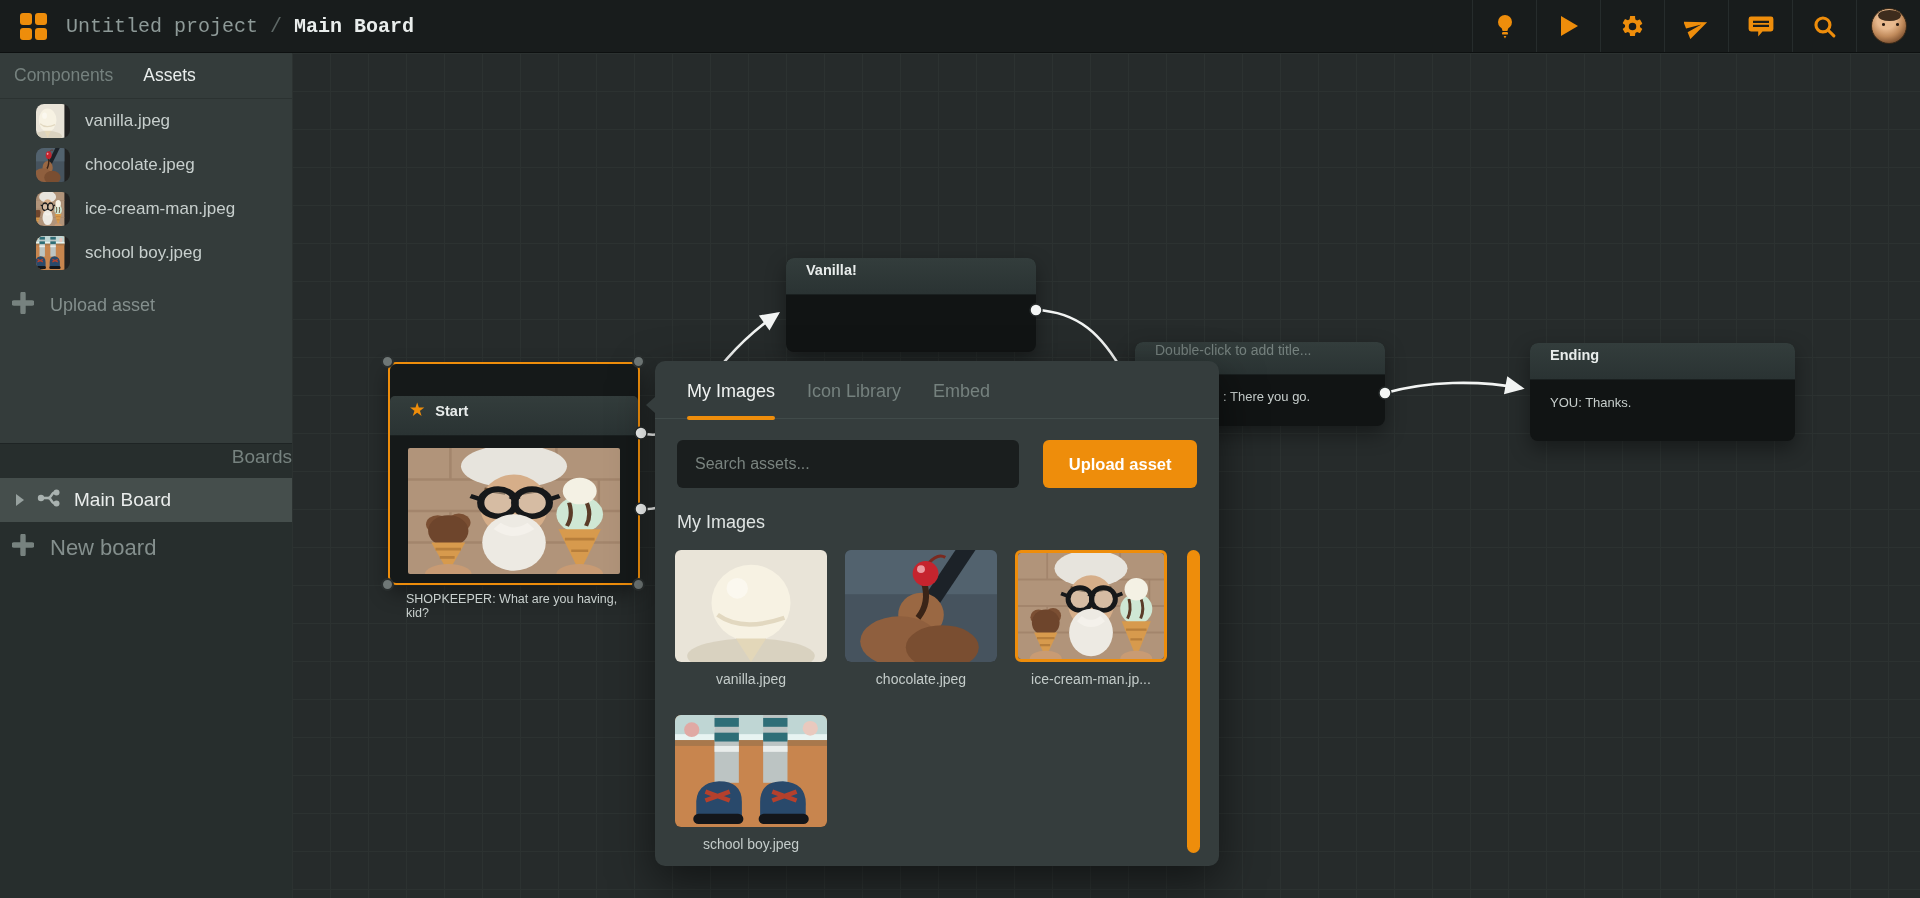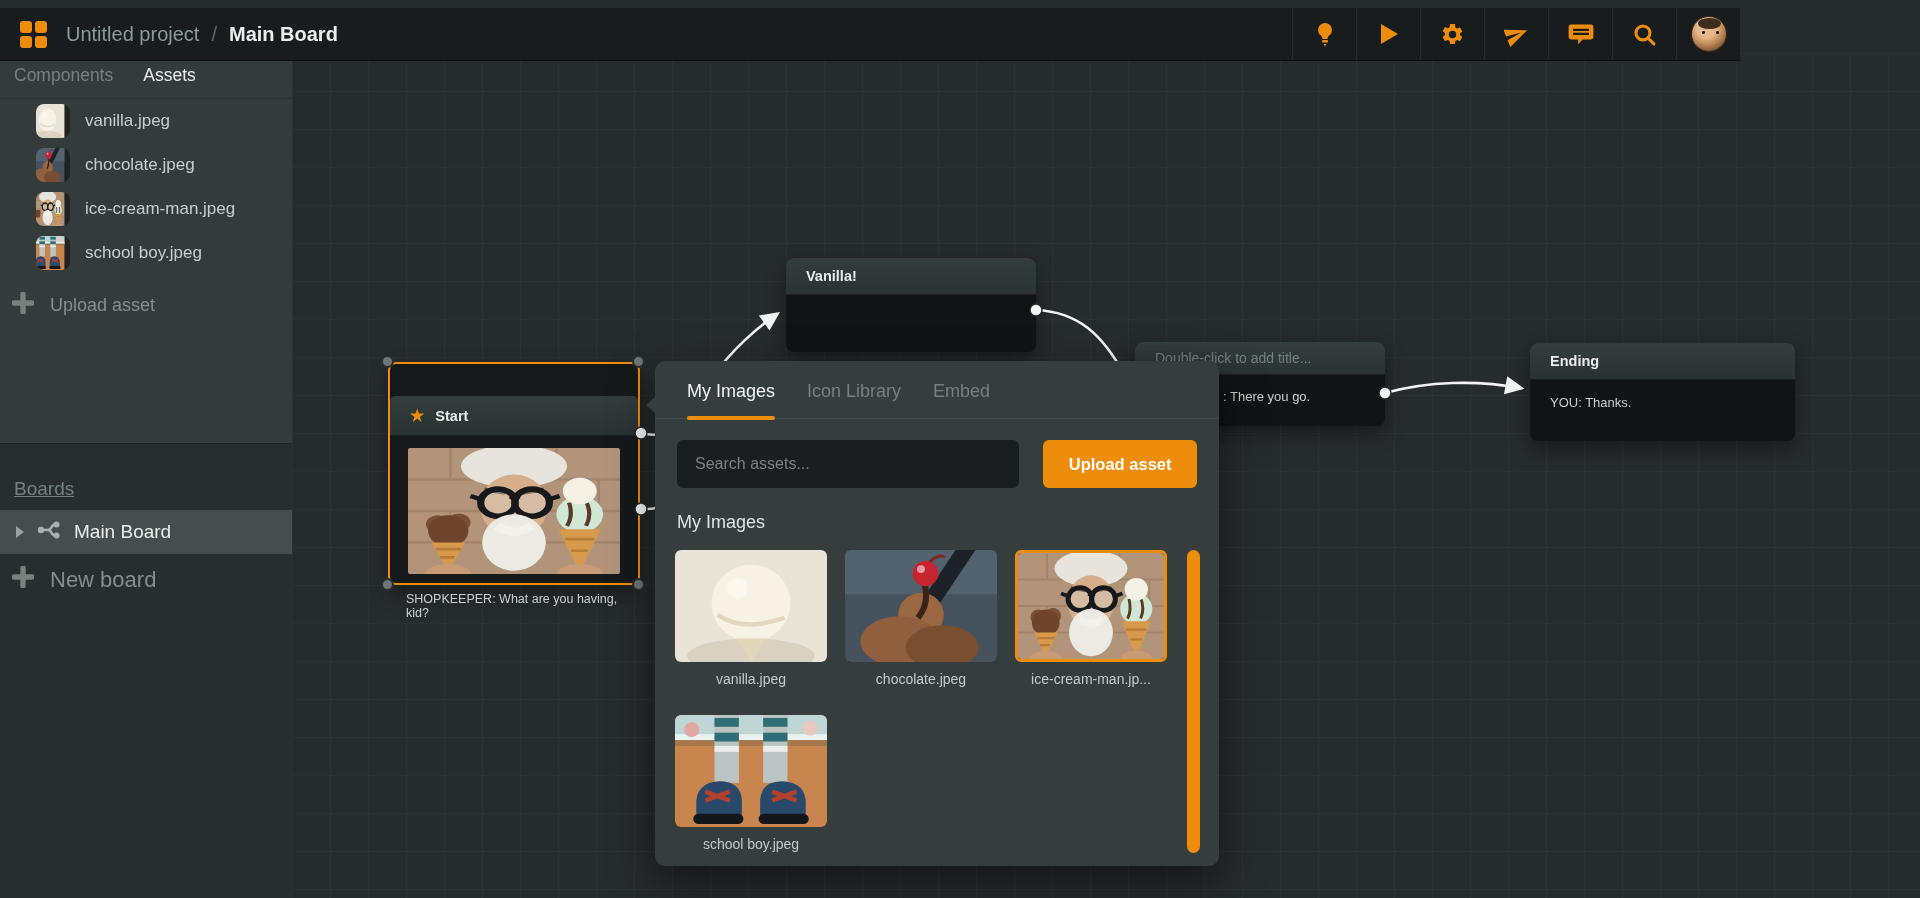--- a/index.html
+++ b/index.html
@@ -2,73 +2,73 @@
 <html><head>
 <meta charset="utf-8">
 <style>
   html,body{margin:0;padding:0;background:#111;}
   *{box-sizing:border-box;}
   .app{position:relative;width:1920px;height:898px;overflow:hidden;
        background:#262B2B;font-family:"Liberation Sans",sans-serif;
        -webkit-font-smoothing:antialiased;}
 
   
-  .topbar{position:absolute;left:0;top:8px;width:1740px;height:53px;background:#181C1C;
-          display:flex;align-items:center;z-index:50;border-bottom:1px solid #0D1010;}
+  .topbar{position:absolute;left:0;top:0;width:1920px;height:53px;background:#181C1C;
+          display:flex;align-items:center;z-index:50;border-bottom:1px solid #0D1010;font-family:Liberation Mono, monospace;}
   .logo{width:26px;height:26px;margin-left:20px;display:grid;grid-template-columns:12px 12px;
         grid-template-rows:12px 12px;gap:3px;cursor:pointer;}
   .logo span{background:#EE8D0B;border-radius:3px;}
   .breadcrumb{display:flex;align-items:center;gap:12px;margin-left:20px;font-size:20px;}
   .crumb-project{color:#8E9A98;}
   .crumb-sep{color:#5E6866;}
   .crumb-board{color:#E9EDEC;font-weight:700;}
   .tb-actions{margin-left:auto;display:flex;height:100%;}
   .tb-btn{width:64px;height:100%;display:flex;align-items:center;justify-content:center;
           border-left:1px solid #262C2C;cursor:pointer;}
   .tb-btn svg{display:block;}
   .avatar{width:36px;height:36px;border-radius:50%;
      background:radial-gradient(circle at 42% 32%,#E8B98E 0 30%,#C08A5B 55%,#7A4E2E 80%,#4A2E1B);
      border:1px solid #3A2A18;overflow:hidden;position:relative;}
   .avatar::after{content:"";position:absolute;left:18%;top:2%;width:70%;height:34%;
      border-radius:50%;background:#3E2C1D;}
   .avatar::before{content:"";position:absolute;left:30%;top:40%;width:10%;height:9%;
      border-radius:50%;background:#2A1A10;box-shadow:14px 0 0 #2A1A10;z-index:1;}
 
   
-  .sidebar{position:absolute;left:0;top:53px;width:292px;height:845px;background:#272E2D;z-index:40;}
+  .sidebar{position:absolute;left:0;top:53px;width:292px;height:845px;background:#272E2D;z-index:40;text-align:right;}
   .assets-panel{position:absolute;left:0;top:0;width:292px;height:390px;background:#343C3B;}
   .side-tabs{height:46px;display:flex;align-items:center;gap:30px;padding-left:14px;
              border-bottom:1px solid #2B3231;font-size:17.5px;}
   .side-tab{cursor:pointer;color:#75817E;}
   .side-tab.active{color:#E9EDEC;}
   .asset-row{height:44px;display:flex;align-items:center;gap:15px;padding-left:36px;
              font-size:17px;color:#C7CFCD;cursor:pointer;}
   .mini-art{width:34px;height:34px;border-radius:8px;overflow:hidden;flex:0 0 auto;background:#222;}
   .side-action{height:44px;display:flex;align-items:center;gap:16px;padding-left:12px;
                font-size:18px;color:#848F8D;cursor:pointer;margin-top:8px;}
   .boards-block{position:absolute;left:0;top:390px;width:292px;height:455px;background:#272E2D;
                 border-top:1px solid #1E2424;}
-  .boards-header{padding:34px 0 10px 14px;font-size:19px;color:#76827F;text-decoration:underline;}
+  .boards-header{padding:2px 0 10px 14px;font-size:19px;color:#76827F;}
   .board-row{height:44px;display:flex;align-items:center;gap:12px;padding-left:16px;
              background:#454E4C;color:#EAEDEC;font-size:19px;cursor:pointer;}
   .caret{width:0;height:0;border-top:6px solid transparent;border-bottom:6px solid transparent;
          border-left:8px solid #97A19F;}
   .new-board{height:44px;display:flex;align-items:center;gap:16px;padding-left:12px;
              font-size:22px;color:#848F8D;cursor:pointer;margin-top:4px;}
 
   
   .canvas{position:absolute;left:292px;top:53px;width:1628px;height:845px;
      background-color:#262B2B;
      background-image:linear-gradient(#2C3231 1px,transparent 1px),
                       linear-gradient(90deg,#2C3231 1px,transparent 1px);
      background-size:38px 38px;z-index:1;}
 
   .node{position:absolute;border-radius:8px;background:#111414;z-index:10;
         box-shadow:0 8px 20px rgba(0,0,0,.38);}
-  .node-header{height:37px;display:flex;align-items:center;padding:4px 20px;
+  .node-header{height:37px;display:flex;align-items:flex-end;padding:16px 20px;
      background:linear-gradient(#333D3C,#2A3333);border-radius:8px 8px 0 0;
      font-size:14.5px;font-weight:700;color:#E8ECEB;border-bottom:1px solid #1A2020;}
   .node-body{font-size:13px;color:#C7CECC;line-height:1.35;}
 
   .node-start{left:388px;top:362px;width:252px;height:223px;border:2px solid #EE8D0B;
               background:#151919;}
   .node-start .node-header{height:40px;border-radius:5px 5px 0 0;margin-top:32px;}
   .star-icon{color:#EE8D0B;font-size:16px;margin-right:11px;}
   .star-icon::before{content:"★";}
   .start-art{display:block;width:212px;height:126px;margin:12px auto 0;border-radius:2px;}

